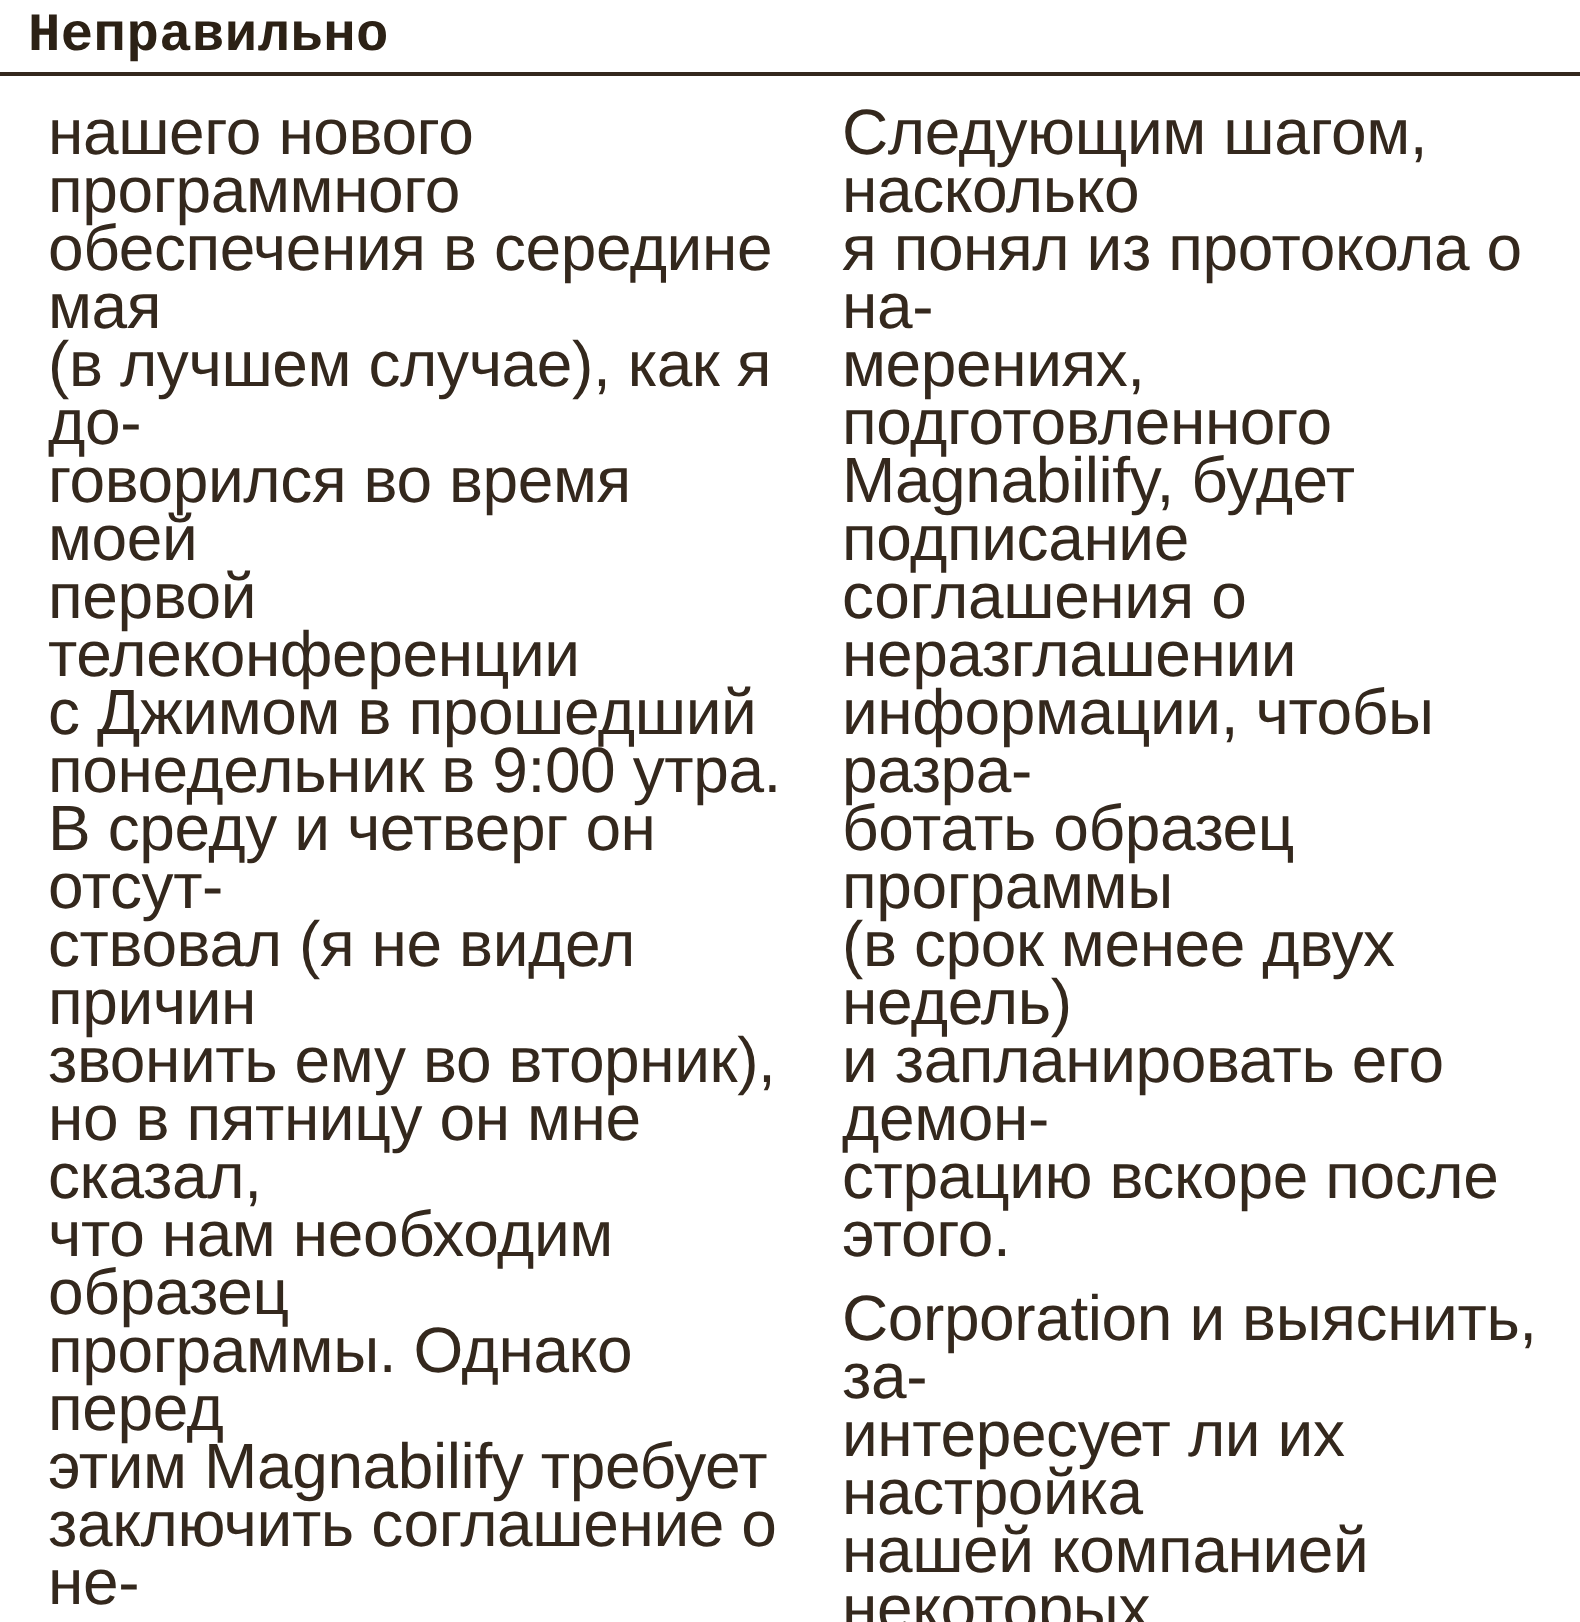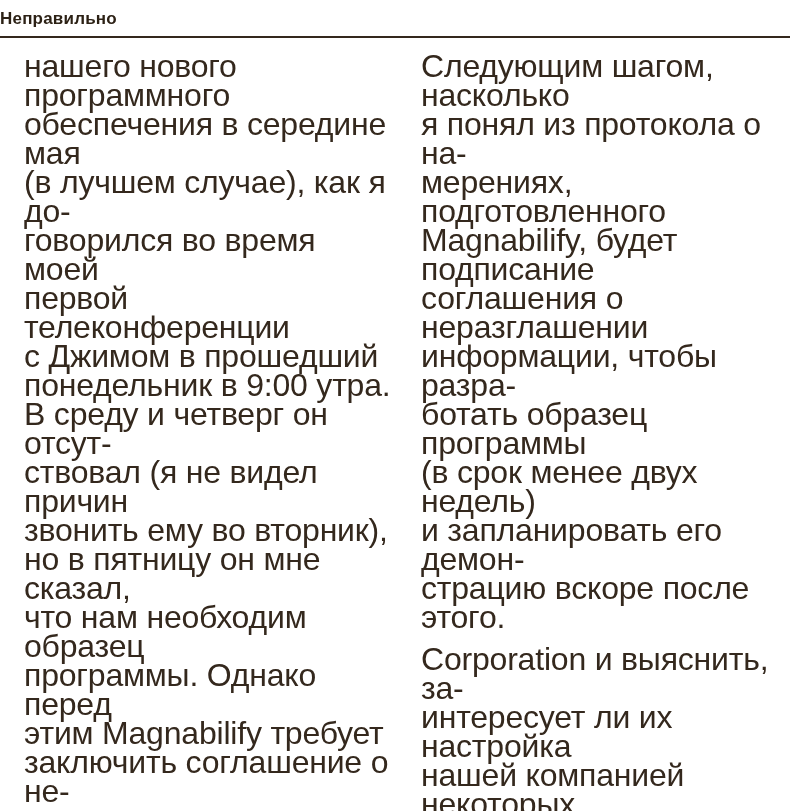--- a/index.html
+++ b/index.html
@@ -19,25 +19,27 @@
     height: 811px;
     box-sizing: border-box;
   }
   .header-row {
     display: grid;
     grid-template-columns: 397px 1fr;
     padding-top: 5px;
     height: 28px;
   }
   .header-cell {
-    font-size: 17px;
+    padding-left: 14px;
+    font-size: 27px;
     font-weight: bold;
     line-height: 28px;
     letter-spacing: 0.2px;
     color: #2c2115;
+    font-family: Liberation Mono, monospace;
   }
   .rule {
     border: none;
     border-top: 2px solid #34281d;
     margin: 3px 0 0 0;
     width: 790px;
   }
   .body-row {
     display: grid;
     grid-template-columns: 397px 1fr;

